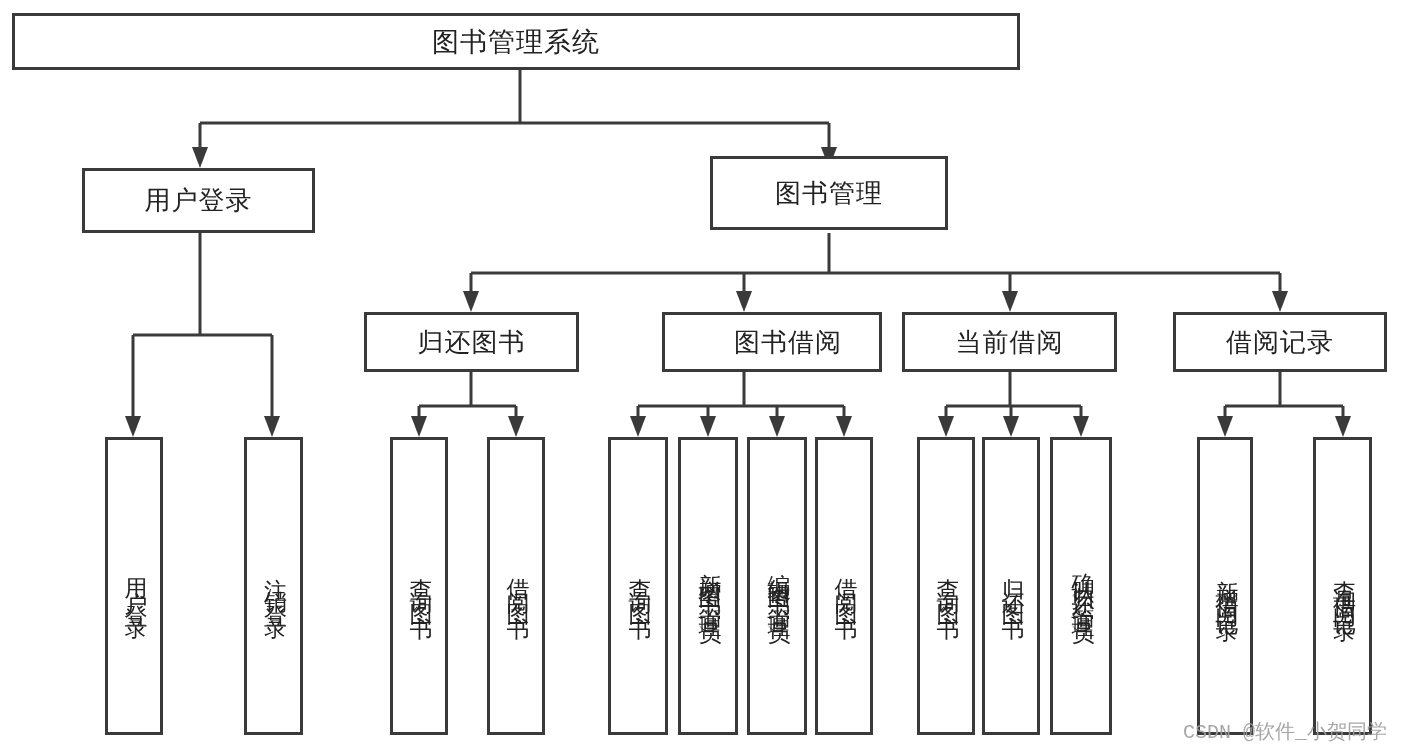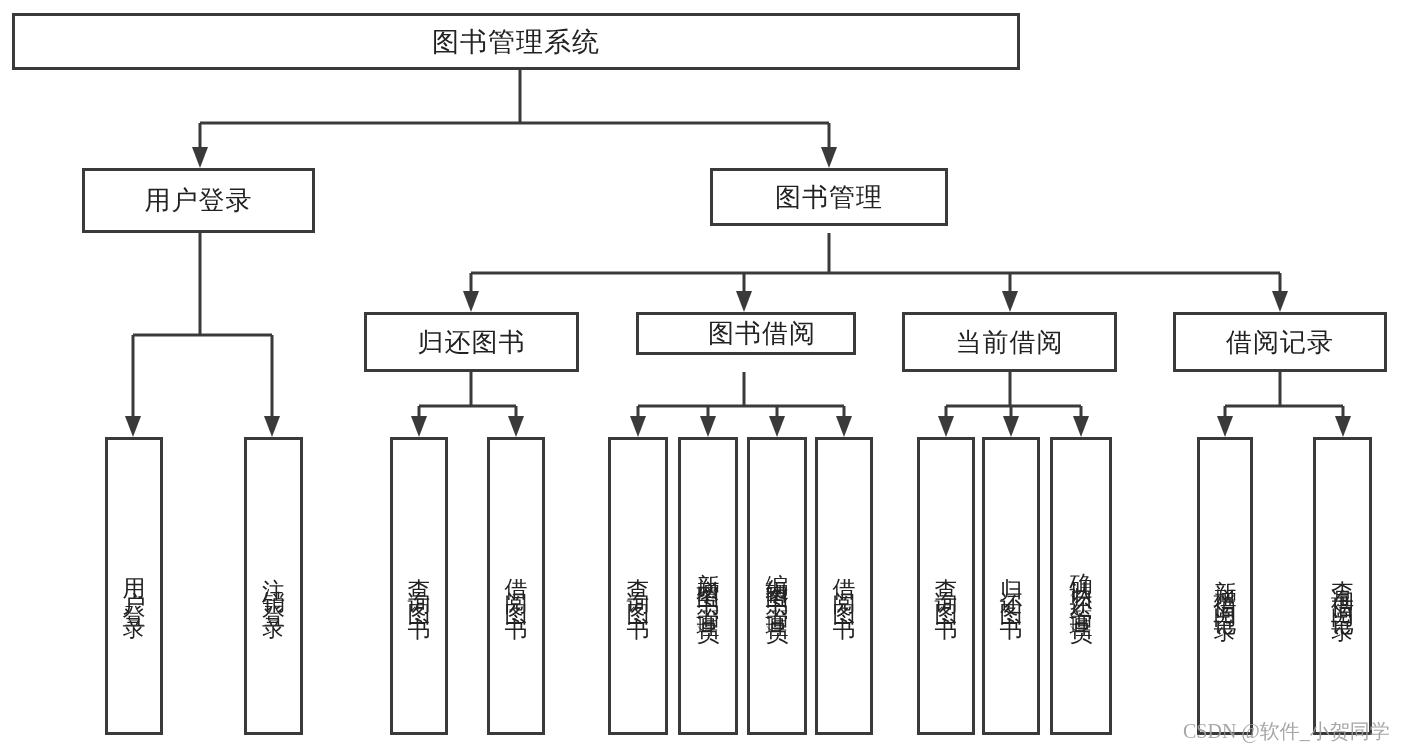--- a/index.html
+++ b/index.html
@@ -1,18 +1,18 @@
 <!DOCTYPE html>
 <html><head>
 <meta charset="utf-8">
 <style>
   html,body{margin:0;padding:0;background:#ffffff;}
   .canvas{
     position:relative;width:1405px;height:747px;background:#ffffff;
-    font-family:Liberation Serif, serif;overflow:hidden;
+    font-family:Liberation Mono, monospace;overflow:hidden;
   }
   svg.connectors{position:absolute;left:0;top:0;width:1405px;height:747px;}
   .node{
     position:absolute;box-sizing:border-box;background:#ffffff;
     border:3px solid #3a3a3a;display:flex;align-items:center;justify-content:center;
     color:#222222;
   }
   .node.h span{font-size:26px;letter-spacing:1px;white-space:nowrap;}
   .node.root span{font-size:27px;}
   .node.v span{
@@ -65,28 +65,28 @@
     </g>
   </svg>
 
   <div class="node h root" style="left:12px;top:13px;width:1008px;height:57px;">
     <span>图书管理系统</span>
   </div>
 
   <div class="node h" style="left:82px;top:168px;width:233px;height:65px;">
     <span>用户登录</span>
   </div>
-  <div class="node h" style="left:710px;top:168px;width:238px;height:58px;">
+  <div class="node h" style="left:710px;top:156px;width:238px;height:74px;">
     <span>图书管理</span>
   </div>
 
   <div class="node h" style="left:364px;top:312px;width:215px;height:60px;">
     <span>归还图书</span>
   </div>
-  <div class="node h" style="left:636px;top:312px;width:220px;height:43px;padding-left:32px;">
+  <div class="node h" style="left:662px;top:312px;width:220px;height:60px;padding-left:32px;">
     <span>图书借阅</span>
   </div>
   <div class="node h" style="left:902px;top:312px;width:215px;height:60px;justify-content:center;">
     <span>当前借阅</span>
   </div>
   <div class="node h" style="left:1173px;top:312px;width:214px;height:60px;">
     <span>借阅记录</span>
   </div>
 
   <div class="node v" style="left:105px;top:437px;width:58px;height:298px;">

